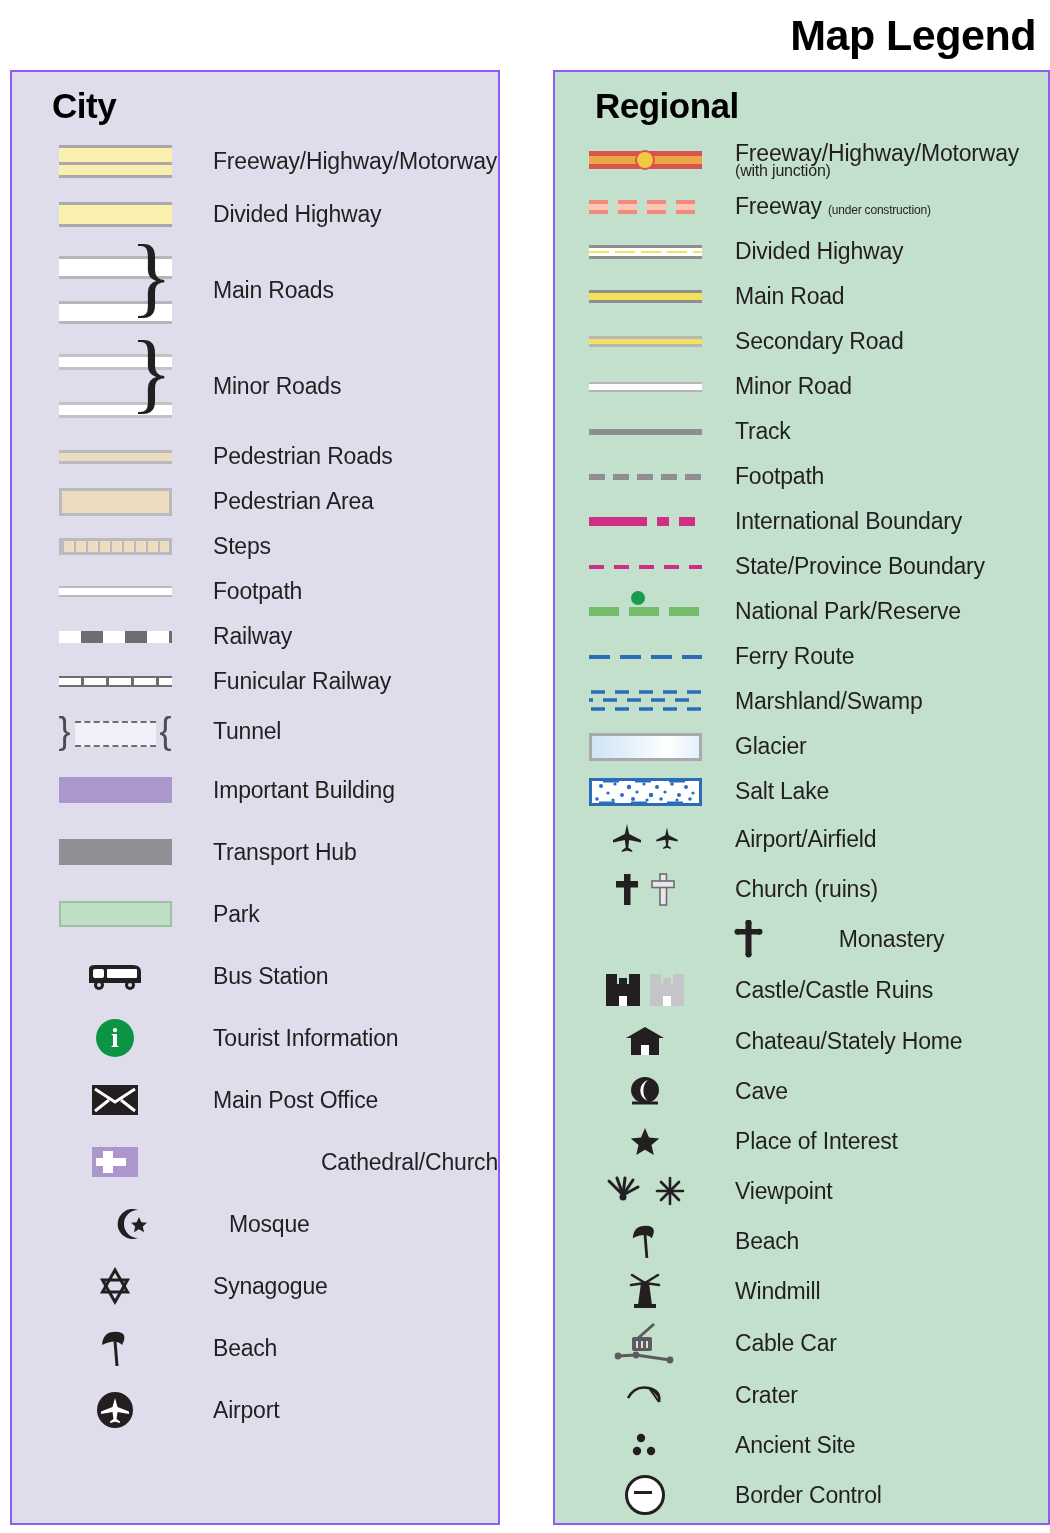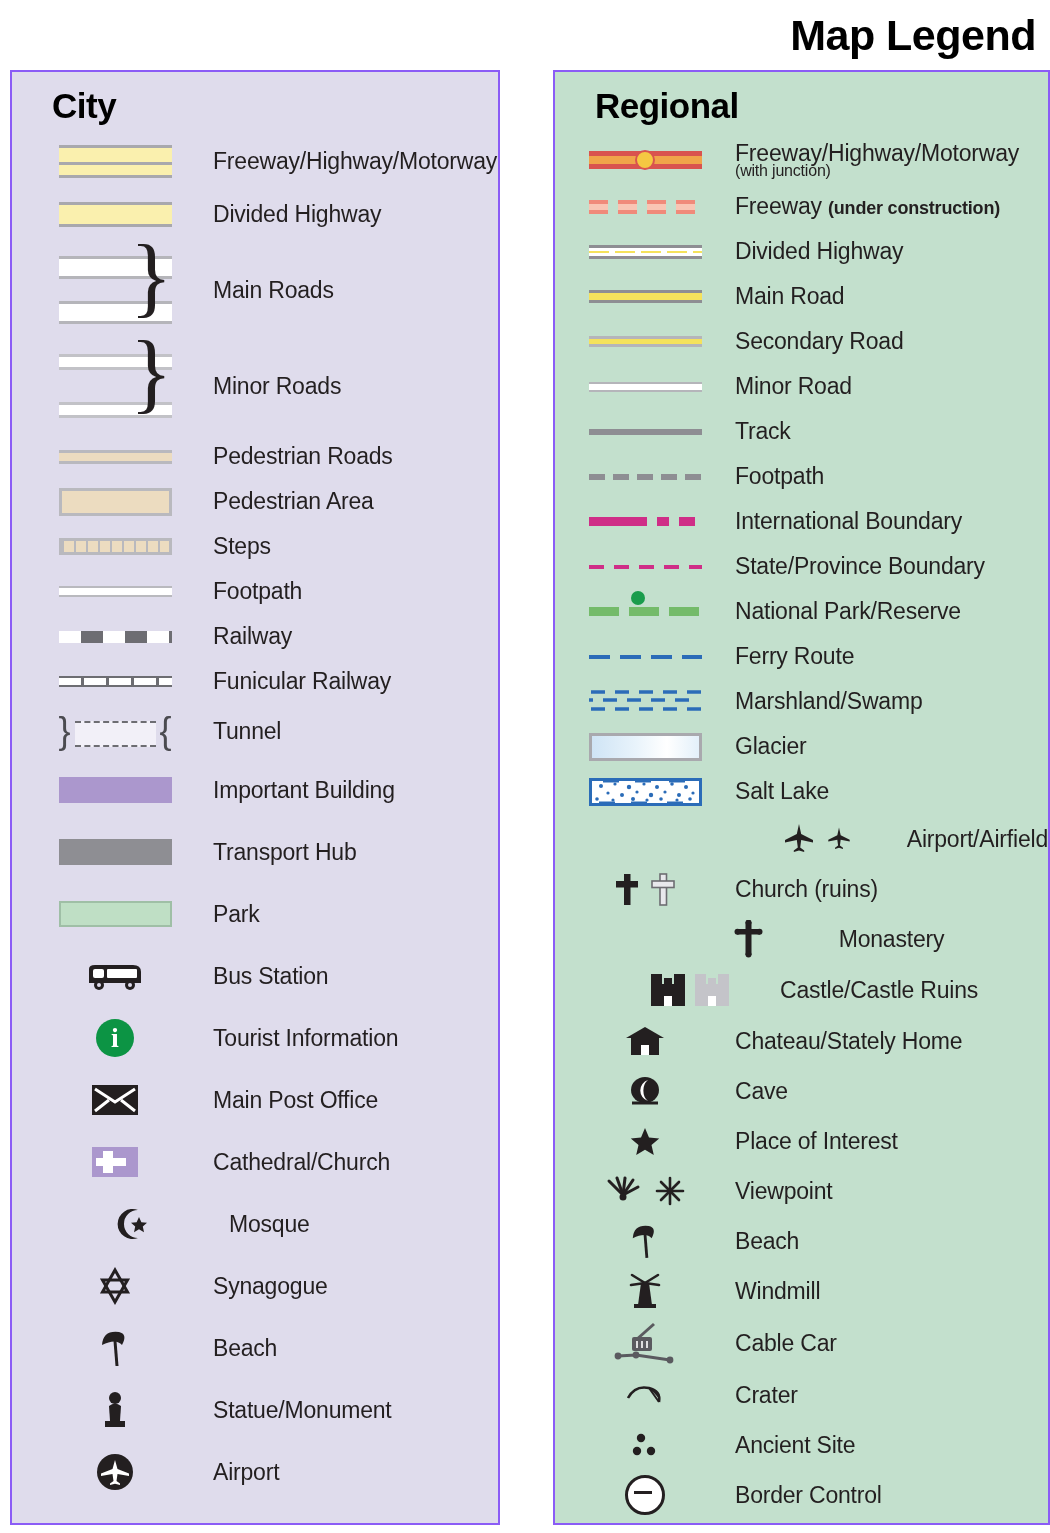--- a/index.html
+++ b/index.html
@@ -51,21 +51,21 @@
     align-items:center;
     justify-content:center;
   }
   .label{
     font-size:23px;
     color:#231f20;
     line-height:1.05;
     letter-spacing:-0.2px;
     white-space:nowrap;
   }
-  .label .sub{font-size:18px;font-weight:bold;}
+  .label .sub{font-size:12px;}
   .label .sub2{display:block;font-size:16px;margin-top:-2px;}
 
   
   #city-panel .row{min-height:45px;}
   #city-panel .sym{width:140px;margin-left:33px;}
   #city-panel .label{margin-left:28px;}
 
   .sw{box-sizing:border-box;width:113px;}
   .sw-freeway{height:17px;background:#faf0ae;border-top:3px solid #a8a8ad;border-bottom:3px solid #a8a8ad;}
   .sw-freeway.thin{height:16px;}
@@ -310,21 +310,21 @@
       <div class="sym">
         <svg width="46" height="30" viewBox="0 0 46 30">
           <rect x="0" y="0" width="46" height="30" fill="#231f20"></rect>
           <path d="M3 4 L23 17 L43 4" stroke="#fff" stroke-width="3" fill="none"></path>
           <path d="M3 26 L17 15 M43 26 L29 15" stroke="#fff" stroke-width="3" fill="none"></path>
         </svg>
       </div>
       <div class="label">Main Post Office</div>
     </div>
 
-    <div class="row" style="min-height:62px;">
+    <div class="row" style="min-height:62px;justify-content:space-between;">
       <div class="sym">
         <div class="ic-cath"></div>
       </div>
       <div class="label">Cathedral/Church</div>
     </div>
 
     <div class="row" style="min-height:62px;padding-left:16px;">
       <div class="sym">
         <svg width="38" height="38" viewBox="0 0 38 38">
           <path d="M26 5 A15 15 0 1 0 26 33 A12 12 0 1 1 26 5 Z" fill="#231f20"></path>
@@ -347,30 +347,20 @@
     <div class="row" style="min-height:62px;">
       <div class="sym">
         <svg width="34" height="40" viewBox="0 0 34 40">
           <path d="M4 17 Q5 2 21 4 Q30 6 24 17 Q18 10 4 17 Z" fill="#231f20"></path>
           <path d="M17 13 L19 38" stroke="#231f20" stroke-width="3" fill="none"></path>
         </svg>
       </div>
       <div class="label">Beach</div>
     </div>
 
-    <div class="row" style="min-height:62px;">
-      <div class="sym">
-        <svg width="30" height="40" viewBox="0 0 30 40">
-          <circle cx="15" cy="8" r="6" fill="#231f20"></circle>
-          <path d="M9 16 Q15 11 21 16 L20 31 H10 Z" fill="#231f20"></path>
-          <rect x="5" y="31" width="20" height="6" fill="#231f20"></rect>
-        </svg>
-      </div>
-      <div class="label">Statue/Monument</div>
-    </div>
 
     <div class="row" style="min-height:62px;">
       <div class="sym">
         <svg width="42" height="42" viewBox="0 0 42 42">
           <circle cx="21" cy="21" r="18" fill="#231f20"></circle>
           <path d="M21 9 l2.5 9 L35 22.5 v2.5 l-11.5 -2 -1 7 3.5 2.5 v1.5 l-5-1.3 -5 1.3 v-1.5 l3.5-2.5 -1-7 -11.5 2 v-2.5 L18.5 18 Z" fill="#fff"></path>
         </svg>
       </div>
       <div class="label">Airport</div>
     </div>
@@ -542,21 +532,21 @@
               <line x1="80" y1="3" x2="96" y2="3"></line>
             <line x1="10" y1="25" x2="26" y2="25"></line>
               <line x1="42" y1="25" x2="58" y2="25"></line>
               <line x1="78" y1="25" x2="94" y2="25"></line>
           </g>
         </svg>
       </div>
       <div class="label">Salt Lake</div>
     </div>
 
-    <div class="row" style="min-height:50px;justify-content:flex-end;">
+    <div class="row" style="min-height:50px;">
       <div class="sym">
         <div class="pairicons">
           <svg width="34" height="34" viewBox="0 0 34 34">
             <path d="M17 2 l2.2 10 L31 18 v2.4 l-11.8-2.3 -1 7.5 4 2.8 v1.6 l-5.2-1.4 -5.2 1.4 v-1.6 l4-2.8 -1-7.5 L3 20.4 V18 l11.8-6 Z" fill="#231f20"></path>
           </svg>
           <svg width="26" height="26" viewBox="0 0 34 34">
             <path d="M17 2 l2.2 10 L31 18 v2.4 l-11.8-2.3 -1 7.5 4 2.8 v1.6 l-5.2-1.4 -5.2 1.4 v-1.6 l4-2.8 -1-7.5 L3 20.4 V18 l11.8-6 Z" fill="#231f20"></path>
           </svg>
         </div>
       </div>
@@ -586,21 +576,21 @@
           <rect x="3" y="9" width="23" height="5.5" fill="#231f20"></rect>
           <circle cx="3.5" cy="11.8" r="3" fill="#231f20"></circle>
             <circle cx="25.5" cy="11.8" r="3" fill="#231f20"></circle>
           <circle cx="14.5" cy="2.5" r="3" fill="#231f20"></circle>
             <circle cx="14.5" cy="34.5" r="3" fill="#231f20"></circle>
         </svg>
       </div>
       <div class="label">Monastery</div>
     </div>
 
-    <div class="row" style="min-height:52px;margin-left:45px;">
+    <div class="row" style="min-height:52px;">
       <div class="sym">
         <div class="pairicons">
           <div class="castle dark">
             <div class="t1"></div>
               <div class="t2"></div>
               <div class="t3"></div>
             <div class="body"></div>
               <div class="door"></div>
           </div>
           <div class="castle light">

